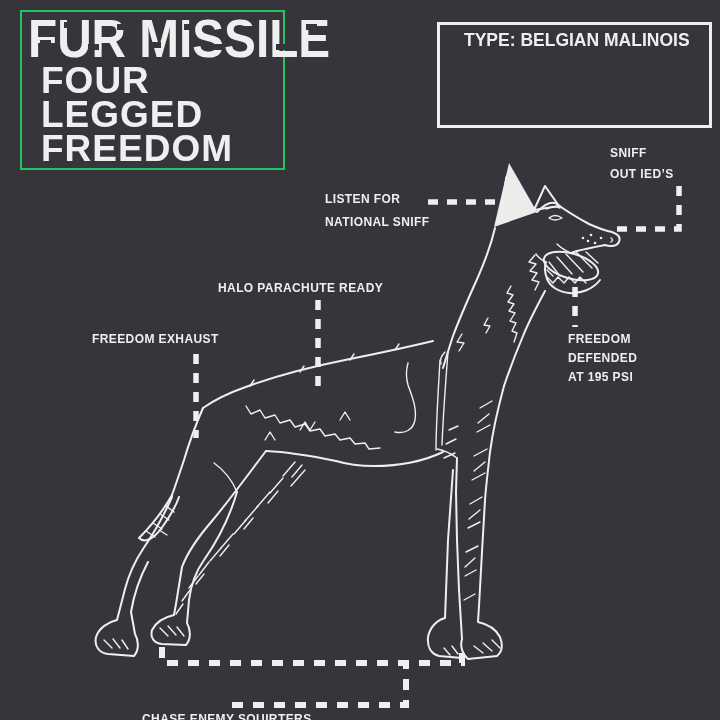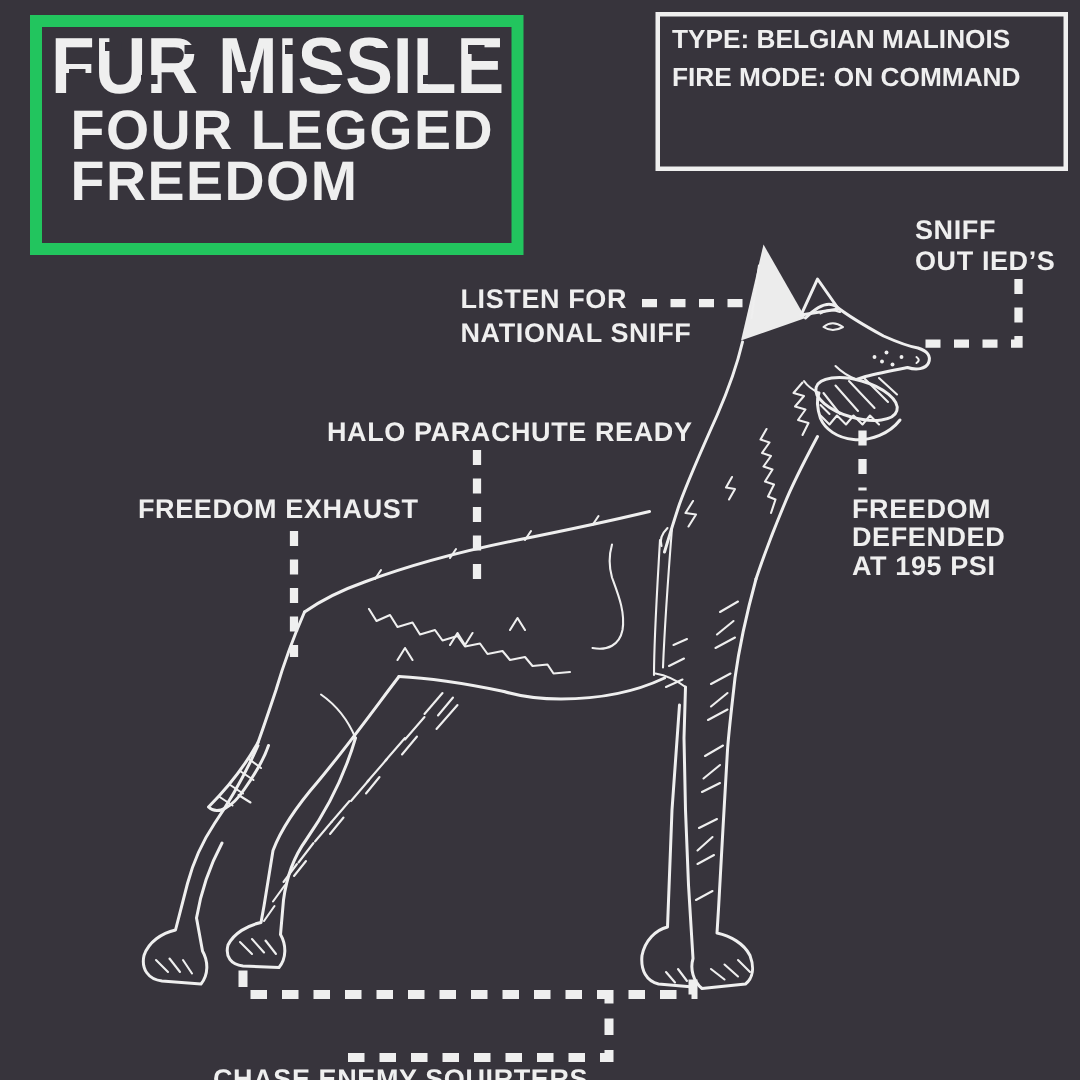--- a/index.html
+++ b/index.html
@@ -8,39 +8,39 @@
     background:#37343c;color:#efefef;
     font-family:"Liberation Sans",sans-serif;font-weight:bold;
   }
   .stage svg{position:absolute;left:0;top:0;}
   .sketch{stroke:#efefef;fill:none;stroke-width:2;stroke-linecap:round;stroke-linejoin:round;}
   .thin{stroke-width:1.4;}
   .leader{stroke:#efefef;fill:none;stroke-width:5.5;stroke-dasharray:10 9;stroke-linecap:butt;}
   .leader-big{stroke-width:6;stroke-dasharray:11 10;}
   
   .title-box{
-    position:absolute;left:20px;top:10px;width:329px;height:160px;
-    border:8px solid #22c55e;box-sizing:border-box;padding-left:36px;
+    position:absolute;left:20px;top:10px;width:265px;height:160px;
+    border:2px solid #22c55e;box-sizing:border-box;padding-left:36px;
   }
   .poster-title{
     position:absolute;left:6px;top:2px;font-size:53px;line-height:50px;
     letter-spacing:0px;transform:scaleX(.9);transform-origin:left top;white-space:nowrap;
   }
   .notch{position:absolute;width:11px;height:6px;background:#37343c;}
   .subtitle{position:absolute;left:19px;top:52px;font-size:37px;line-height:34px;letter-spacing:1px;}
   
   .spec-box{
-    position:absolute;left:437px;top:8px;width:275px;height:106px;
-    border:3px solid #efefef;box-sizing:border-box;padding:3px 8px;
+    position:absolute;left:437px;top:22px;width:275px;height:106px;
+    border:3px solid #efefef;box-sizing:border-box;padding:3px 24px;
     font-size:17.5px;line-height:25px;white-space:nowrap;
   }
   
-  .callout{position:absolute;font-size:18px;letter-spacing:.4px;white-space:nowrap;}
+  .callout{position:absolute;font-size:12px;letter-spacing:.4px;white-space:nowrap;}
   .co-sniff{left:610px;top:143px;line-height:21px;}
-  .co-listen{left:307px;top:188px;line-height:23px;}
+  .co-listen{left:325px;top:188px;line-height:23px;}
   .co-halo{left:218px;top:278px;line-height:21px;}
   .co-exhaust{left:92px;top:329px;line-height:21px;}
   .co-defended{left:568px;top:330px;line-height:19px;}
   .co-chase{left:142px;top:708px;line-height:22px;}
 </style>
 </head>
 <body>
 
 <div class="stage">
 
@@ -195,21 +195,20 @@
     <div class="notch" style="left:254px;top:32px;"></div>
     <div class="notch" style="left:284px;top:12px;"></div>
     <div class="subtitle">
       <div>FOUR LEGGED</div>
       <div>FREEDOM</div>
     </div>
   </div>
 
   <div class="spec-box">
     <div>TYPE: BELGIAN MALINOIS</div>
-    <div>FIRE MODE: ON COMMAND</div>
   </div>
 
   <div class="callout co-sniff">
     <div>SNIFF</div>
     <div>OUT IED’S</div>
   </div>
   <div class="callout co-listen">
     <div>LISTEN FOR</div>
     <div>NATIONAL SNIFF</div>
   </div>

